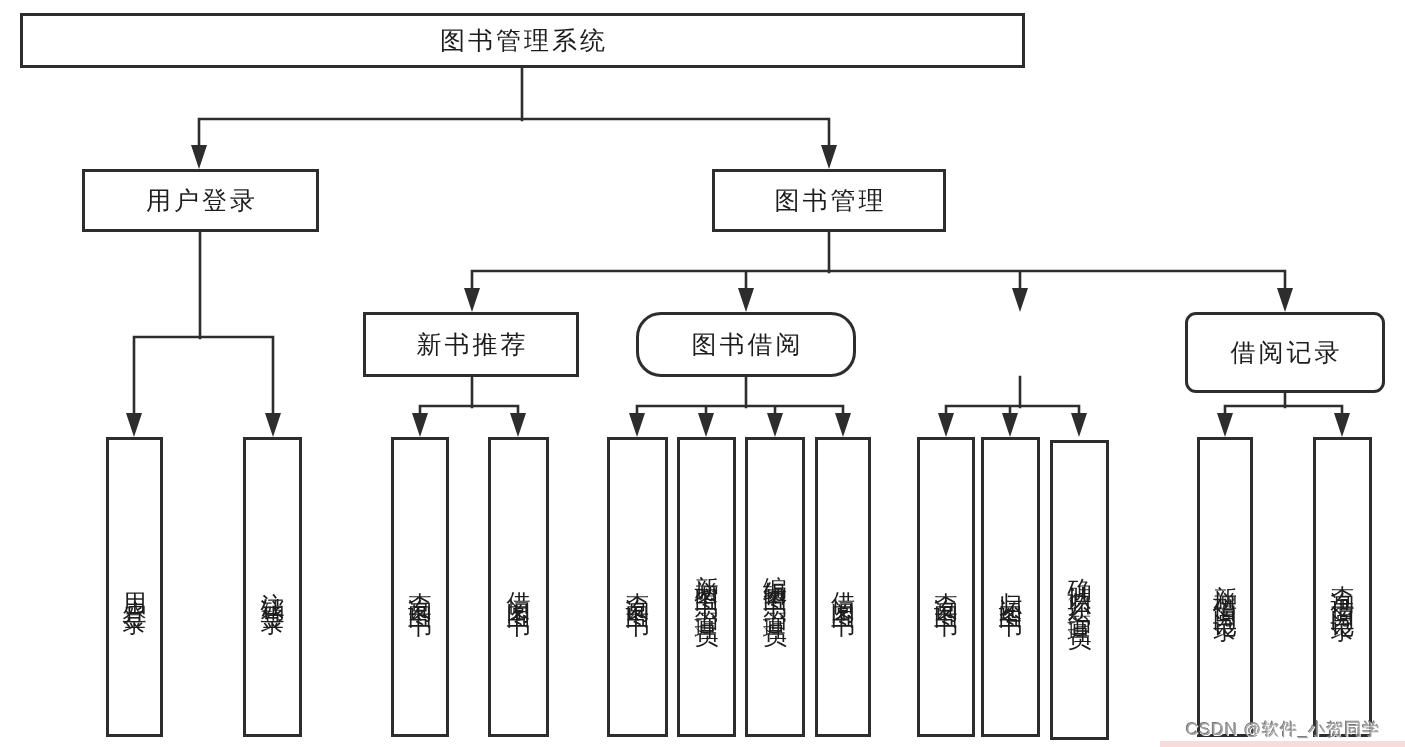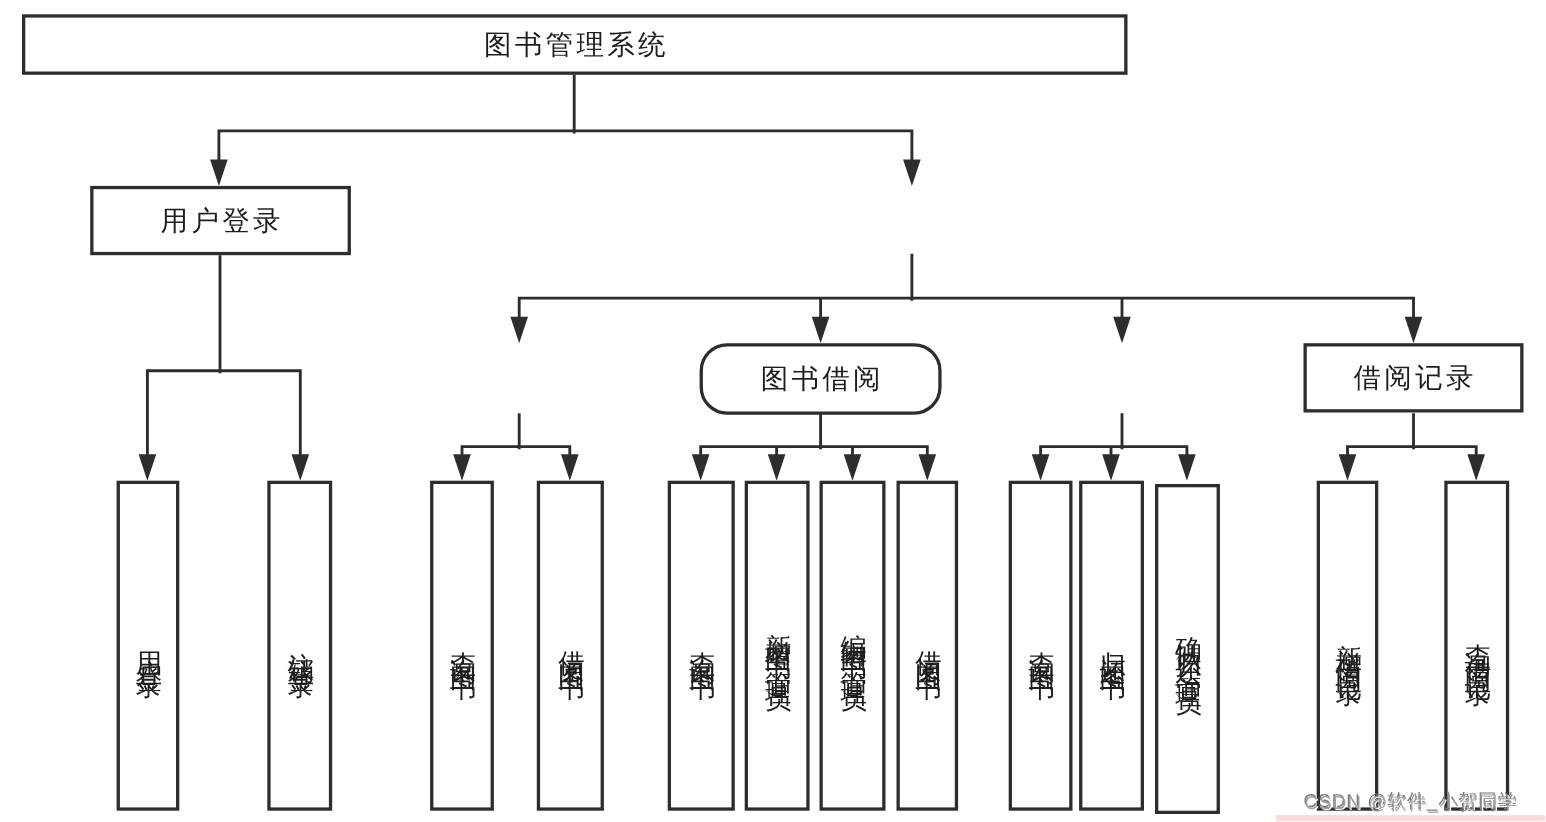--- a/index.html
+++ b/index.html
@@ -107,25 +107,31 @@
       M1334 413 L1350 413 L1342 437 Z"></path>
   </svg>
 
   <div class="node hnode" style="left:20px;top:13px;width:1005px;height:55px;">
     <span>图书管理系统</span>
   </div>
 
   <div class="node hnode" style="left:82px;top:169px;width:237px;height:63px;">
     <span>用户登录</span>
   </div>
+  <div class="node hnode" style="left:712px;top:169px;width:234px;height:63px;">
+    <span>图书管理</span>
+  </div>
 
+  <div class="node hnode" style="left:363px;top:312px;width:216px;height:65px;">
+    <span>新书推荐</span>
+  </div>
   <div class="node hnode" style="left:636px;top:312px;width:220px;height:65px;border-radius:25px;">
     <span>图书借阅</span>
   </div>
-  <div class="node hnode" style="left:1185px;top:312px;width:200px;height:63px;">
+  <div class="node hnode" style="left:1185px;top:312px;width:200px;height:81px;border-radius:11px;">
     <span>借阅记录</span>
   </div>
 
   <div class="node vnode" style="left:106px;top:437px;width:57px;height:300px;">
     <span class="vtext">用户登录</span>
   </div>
   <div class="node vnode" style="left:243px;top:437px;width:59px;height:300px;">
     <span class="vtext">注销登录</span>
   </div>
 

